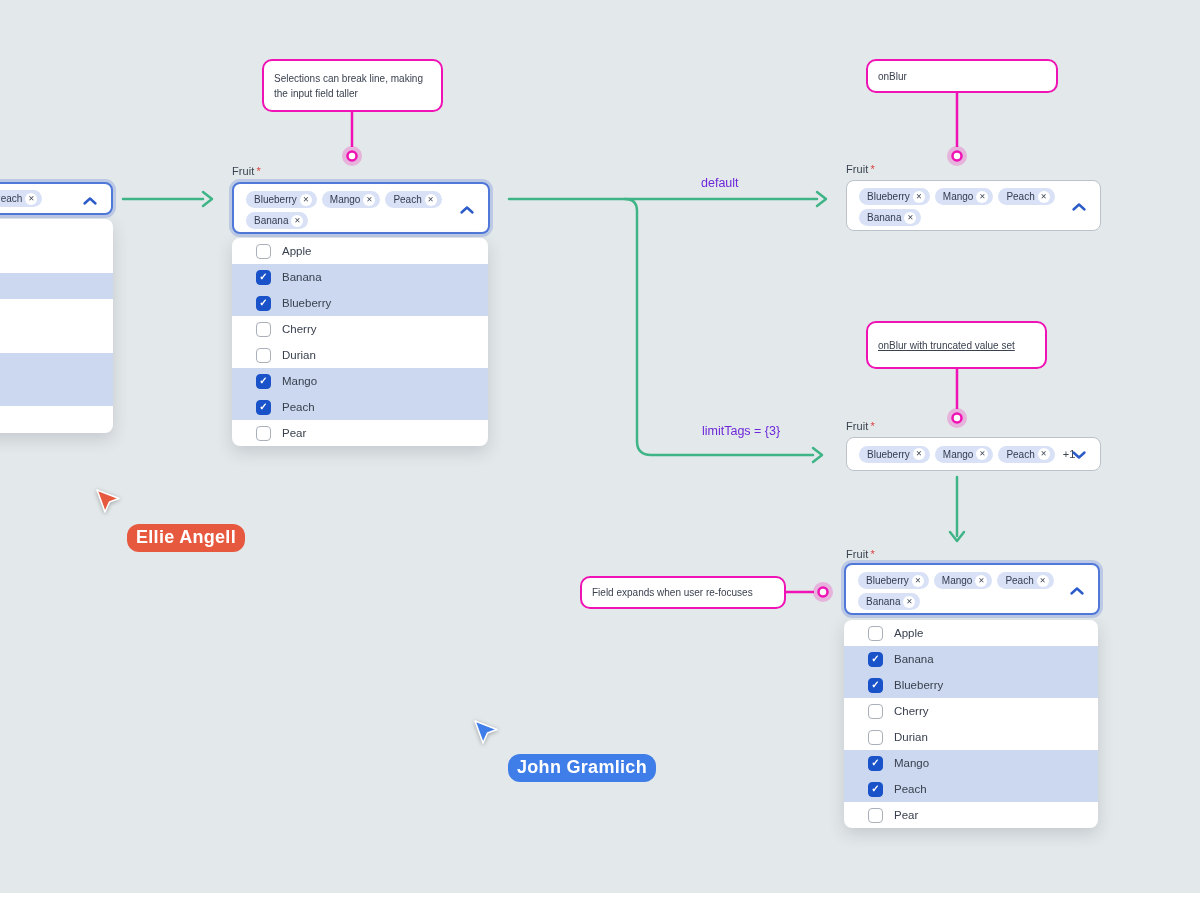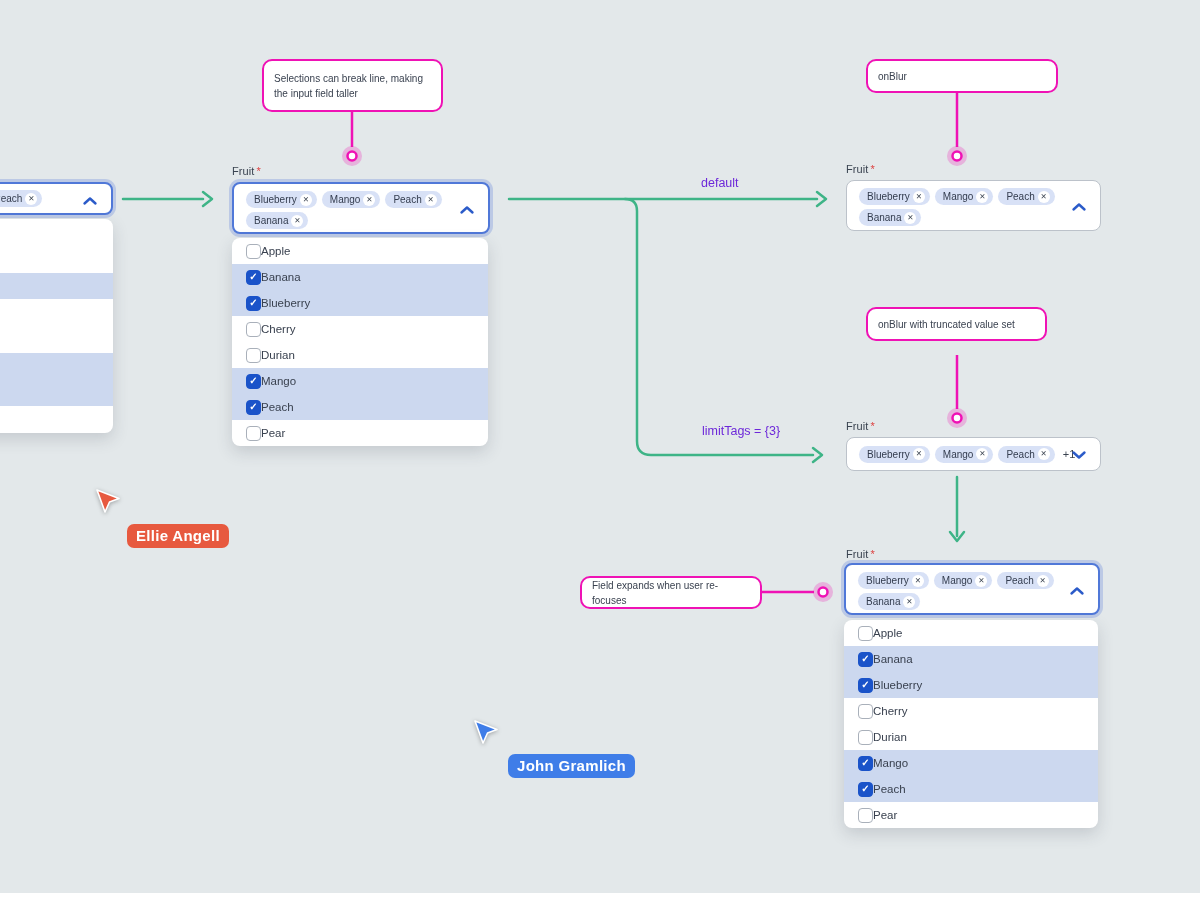--- a/index.html
+++ b/index.html
@@ -19,32 +19,32 @@
   .chips-one{display:flex;gap:5px;align-items:center;padding:0 44px 0 12px;height:100%;}
   .chip{display:inline-flex;align-items:center;gap:3px;background:#d8e1f6;border-radius:9px;
         padding:0 5px 0 8px;font-size:10px;color:#333c4e;height:17px;box-sizing:border-box;white-space:nowrap;}
   .chip .x{width:12px;height:12px;border-radius:50%;background:#fff;display:flex;align-items:center;
            justify-content:center;font-size:7.5px;color:#3a4350;line-height:1;}
   .chev{position:absolute;right:13px;}
   .plus{font-size:11px;color:#3a4350;margin-left:3px;}
   
   .list{position:absolute;background:#fff;border-radius:8px;overflow:hidden;display:flex;
         flex-direction:column;box-shadow:0 6px 16px rgba(45,55,70,.17);}
-  .row{flex:1;display:flex;align-items:center;padding-left:14px;font-size:11.5px;color:#39414f;}
+  .row{flex:1;display:flex;align-items:center;gap:11px;padding-left:24px;font-size:11.5px;color:#39414f;}
   .row.sel{background:#ccd8ef;}
   .cb{width:15px;height:15px;border-radius:4px;box-sizing:border-box;background:#fff;
       border:1.5px solid #a9b0ba;flex:0 0 auto;display:flex;align-items:center;justify-content:center;}
   .cb.on{background:#1a53c9;border-color:#1a53c9;color:#fff;font-size:10px;font-weight:bold;line-height:1;}
   
   .note{position:absolute;background:#fff;border:2px solid #ef12b5;border-radius:10px;box-sizing:border-box;
         font-size:10px;color:#3a4250;padding:7px 10px;line-height:1.5;display:flex;align-items:center;}
   .alabel{position:absolute;font-size:12.5px;color:#6d28d9;}
   
-  .tag{position:absolute;color:#fff;font-weight:bold;font-size:15px;padding:3px 9px 4px;
-       border-radius:7px;letter-spacing:.3px;white-space:nowrap;}
+  .tag{position:absolute;color:#fff;font-weight:bold;font-size:18px;padding:3px 9px 4px;
+       border-radius:12px;letter-spacing:.3px;white-space:nowrap;}
   .tag-ellie{background:#e7593f;}
   .tag-john{background:#3f7de8;text-align:center;}
   svg.overlay{position:absolute;left:0;top:0;pointer-events:none;}
   .cursor{filter:drop-shadow(0 1px 2px rgba(0,0,0,.3));}
   .bottom-strip{position:absolute;left:0;bottom:0;width:1200px;height:7px;background:#ffffff;}
 </style>
 </head>
 <body>
 
 <svg class="overlay" width="1200" height="900">
@@ -189,21 +189,21 @@
     <span class="chip">
         <span>Banana</span>
         <span class="x">✕</span>
       </span>
   </div>
   <svg class="chev" style="top:21px;" width="16" height="10">
     <polyline points="2.5,7.5 8,2.5 13.5,7.5" stroke="#2b5bc9" stroke-width="2.4" fill="none" stroke-linecap="round" stroke-linejoin="round"></polyline>
   </svg>
 </div>
 
-<div class="note" style="left:866px;top:307px;width:181px;height:34px;">
+<div class="note" style="left:866px;top:321px;width:181px;height:48px;text-decoration:underline;">
   <span>onBlur with truncated value set</span>
 </div>
 <div class="flabel" style="left:846px;top:420px;">
   <span>Fruit</span><span class="req">*</span>
 </div>
 <div class="field blurred" style="left:846px;top:437px;width:255px;height:34px;">
   <div class="chips-one">
     <span class="chip">
         <span>Blueberry</span>
         <span class="x">✕</span>
@@ -216,21 +216,21 @@
         <span>Peach</span>
         <span class="x">✕</span>
       </span>
     <span class="plus">+1</span>
   </div>
   <svg class="chev" style="top:12px;" width="16" height="10">
     <polyline points="2.5,2.5 8,7.5 13.5,2.5" stroke="#2b5bc9" stroke-width="2.4" fill="none" stroke-linecap="round" stroke-linejoin="round"></polyline>
   </svg>
 </div>
 
-<div class="note" style="left:580px;top:576px;width:182px;height:33px;">
+<div class="note" style="left:580px;top:576px;width:206px;height:33px;">
   <span>Field expands when user re-focuses</span>
 </div>
 <div class="flabel" style="left:846px;top:548px;">
   <span>Fruit</span><span class="req">*</span>
 </div>
 <div class="field focused" style="left:844px;top:563px;width:256px;height:52px;">
   <div class="chips">
     <span class="chip">
         <span>Blueberry</span>
         <span class="x">✕</span>

